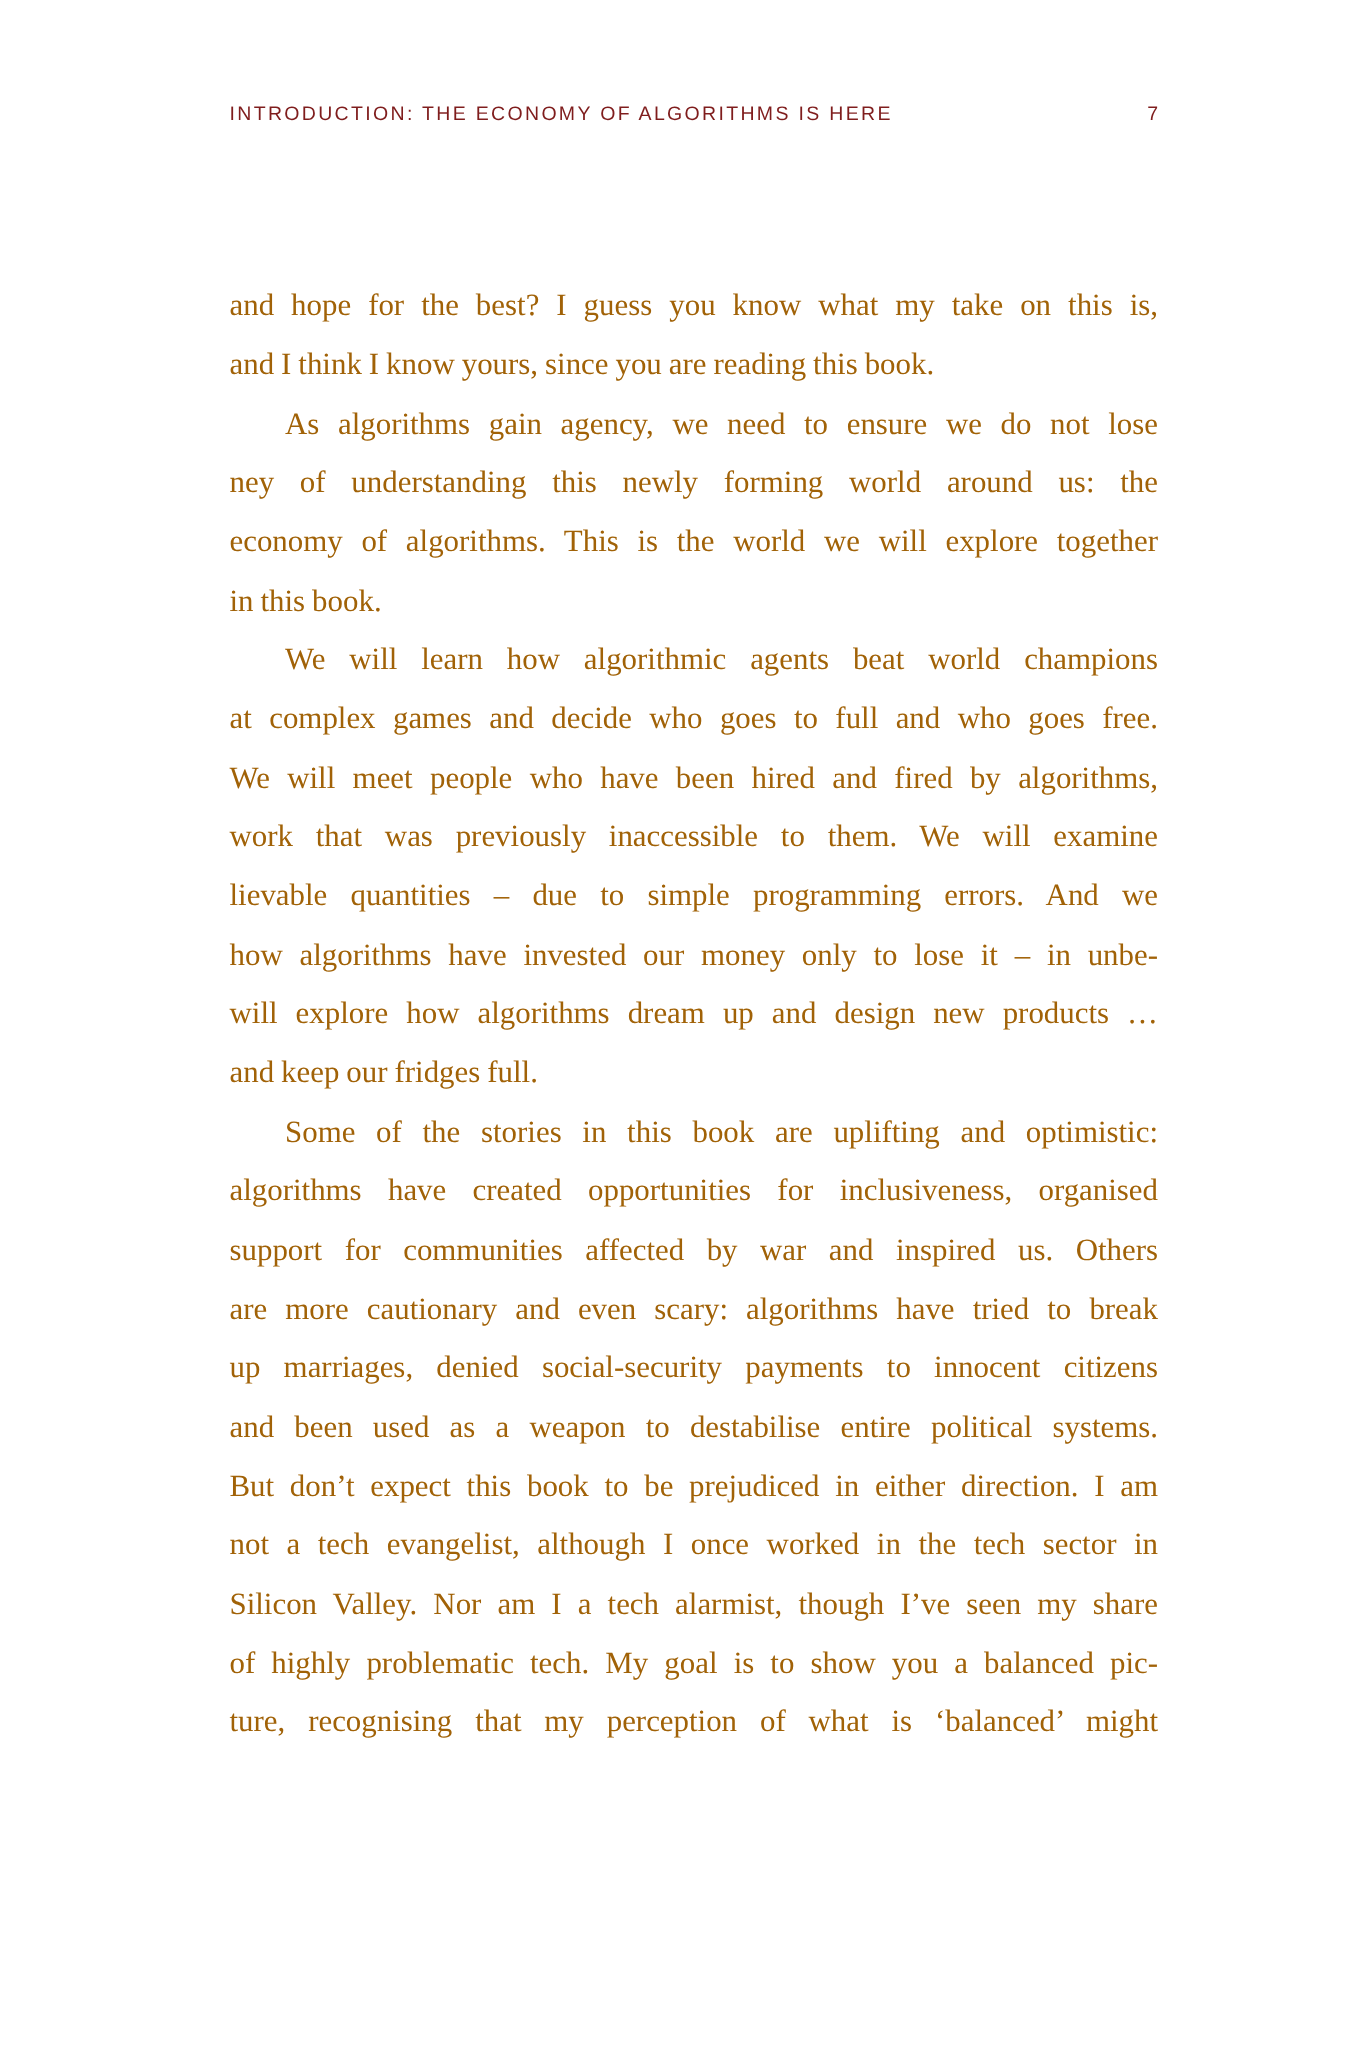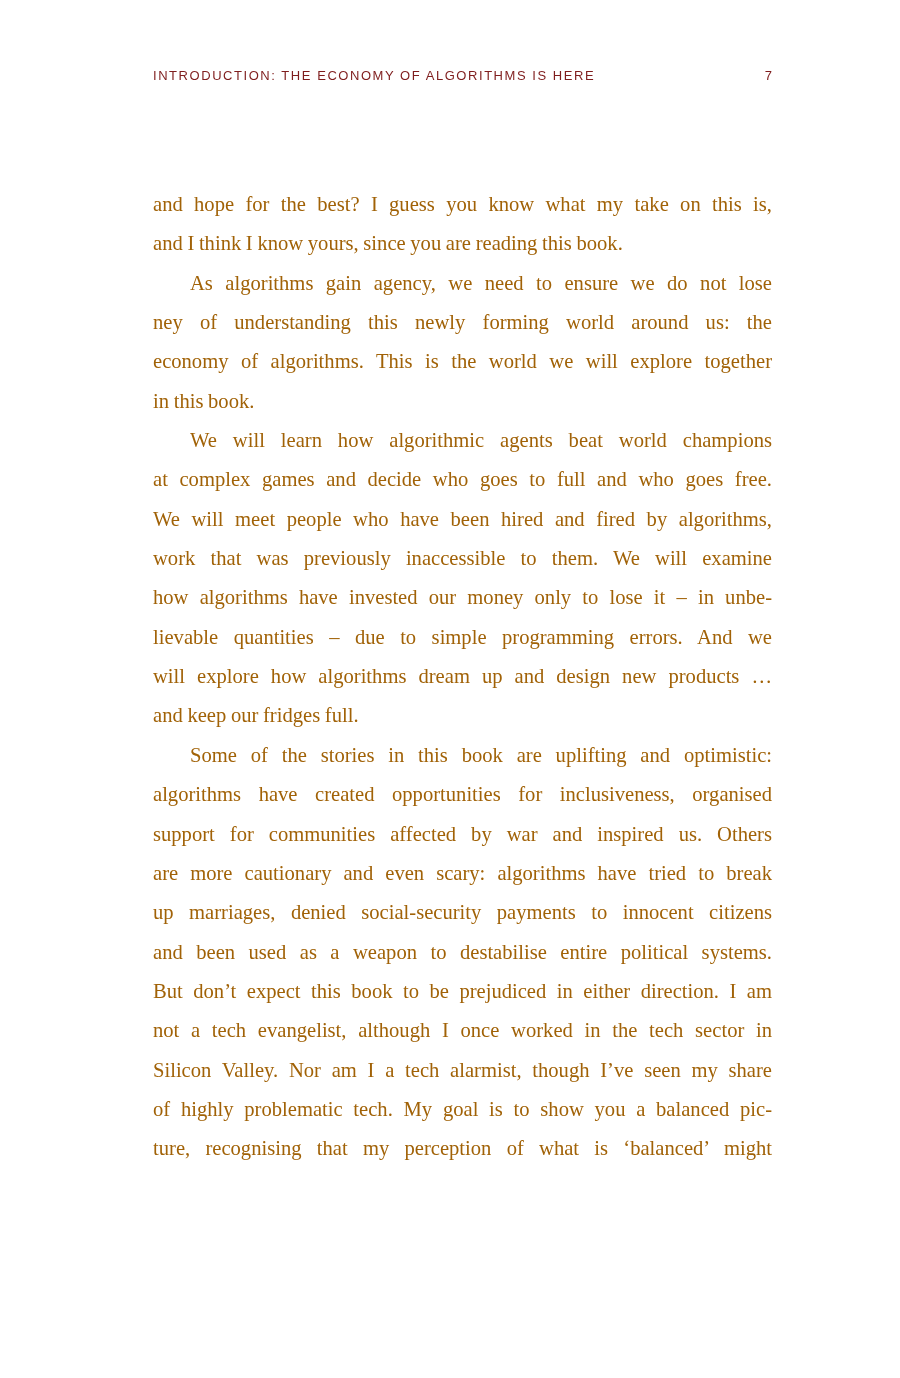--- a/index.html
+++ b/index.html
@@ -85,22 +85,22 @@
     <div class="line" style="">ney of understanding this newly forming world around us: the</div>
     <div class="line" style="">economy of algorithms. This is the world we will explore together</div>
     <div class="line last" style="">in this book.</div>
   </div>
 
   <div class="para">
     <div class="line indent" style="">We will learn how algorithmic agents beat world champions</div>
     <div class="line" style="">at complex games and decide who goes to full and who goes free.</div>
     <div class="line" style="">We will meet people who have been hired and fired by algorithms,</div>
     <div class="line" style="">work that was previously inaccessible to them. We will examine</div>
+    <div class="line" style="">lievable quantities – due to simple programming errors. And we</div>
     <div class="line" style="">how algorithms have invested our money only to lose it – in unbe-</div>
-    <div class="line" style="">lievable quantities – due to simple programming errors. And we</div>
     <div class="line" style="">will explore how algorithms dream up and design new products …</div>
     <div class="line last" style="">and keep our fridges full.</div>
   </div>
 
   <div class="para">
     <div class="line indent" style="">Some of the stories in this book are uplifting and optimistic:</div>
     <div class="line" style="">algorithms have created opportunities for inclusiveness, organised</div>
     <div class="line" style="">support for communities affected by war and inspired us. Others</div>
     <div class="line" style="">are more cautionary and even scary: algorithms have tried to break</div>
     <div class="line" style="">up marriages, denied social-security payments to innocent citizens</div>

